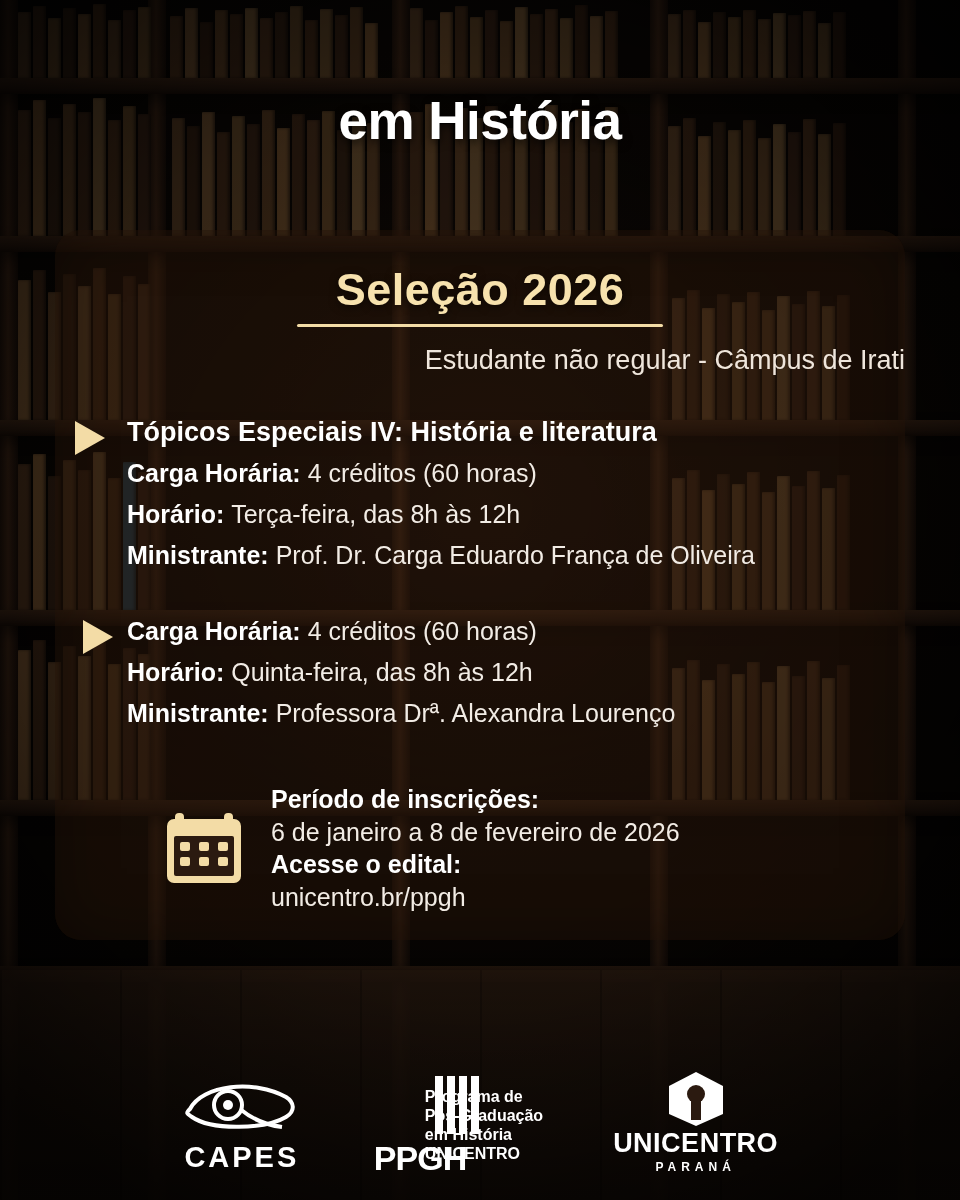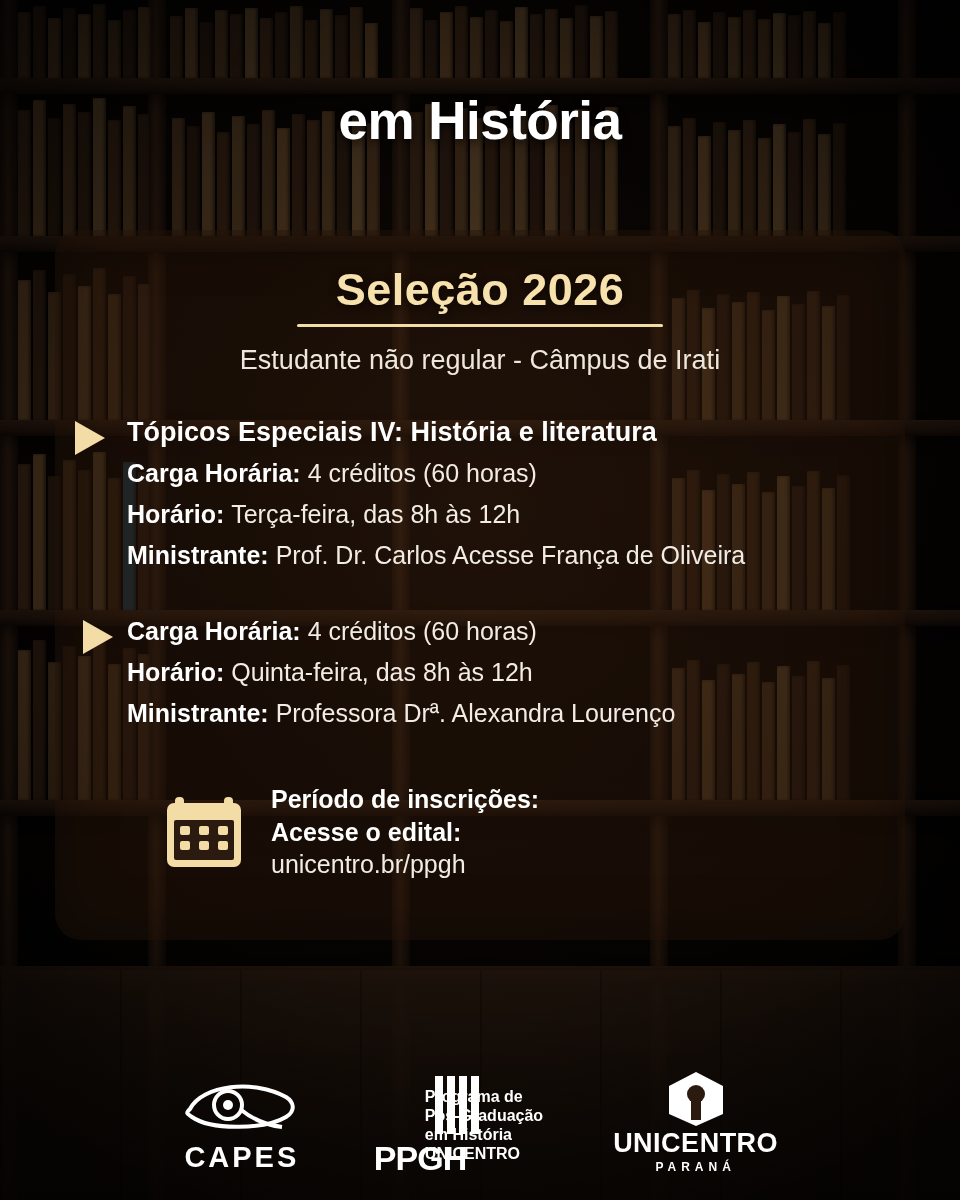--- a/index.html
+++ b/index.html
@@ -116,21 +116,21 @@
   }
   .sel-rule {
     width: 366px;
     height: 3px;
     margin: 8px auto 0 auto;
     background: #f3dca6;
     border-radius: 2px;
   }
   .sel-sub {
     margin-top: 18px;
-    text-align: center;
+    text-align: right;
     color: #efe6dc;
     font-size: 27px;
     font-weight: normal;
   }
 
   .course {
     margin-top: 40px;
     padding-left: 72px;
     padding-right: 40px;
     position: relative;
@@ -457,21 +457,21 @@
         <div class="course-line">
           <b>Carga Horária: </b>
           <span>4 créditos (60 horas)</span>
         </div>
         <div class="course-line">
           <b>Horário: </b>
           <span>Terça-feira, das 8h às 12h</span>
         </div>
         <div class="course-line">
           <b>Ministrante: </b>
-          <span>Prof. Dr. Carlos Acesse França de Oliveira</span>
+          <span>Prof. Dr. Carga Eduardo França de Oliveira</span>
         </div>
       </div>
 
       <div class="course second">
         <span class="arrow-icon"></span>
         <div class="course-line">
           <b>Carga Horária: </b>
           <span>4 créditos (60 horas)</span>
         </div>
         <div class="course-line">
@@ -494,20 +494,21 @@
             <rect x="15" y="31" width="10" height="9" rx="2"></rect>
             <rect x="34" y="31" width="10" height="9" rx="2"></rect>
             <rect x="53" y="31" width="10" height="9" rx="2"></rect>
             <rect x="15" y="46" width="10" height="9" rx="2"></rect>
             <rect x="34" y="46" width="10" height="9" rx="2"></rect>
             <rect x="53" y="46" width="10" height="9" rx="2"></rect>
           </g>
         </svg>
         <div class="insc-text">
           <span class="strong">Período de inscrições:</span>
+          <span class="plain">6 de janeiro a 8 de fevereiro de 2026</span>
           <span class="strong">Acesse o edital:</span>
           <span class="plain">unicentro.br/ppgh</span>
         </div>
       </div>
 
     </div>
   </div>
 
   <div class="footer">
 

